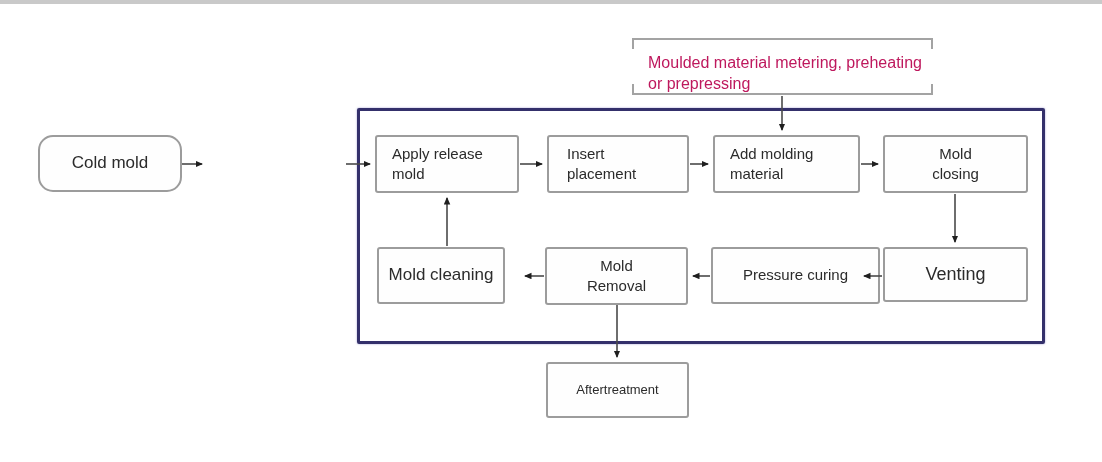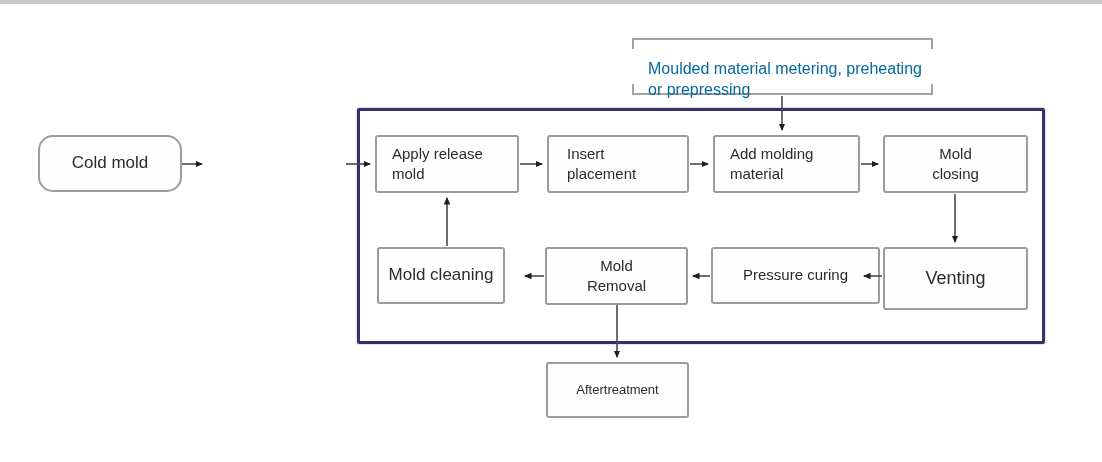--- a/index.html
+++ b/index.html
@@ -44,25 +44,25 @@
     position: absolute;
     width: 2px; height: 9px;
     background: #a3a3a3;
   }
   .tick.tl { left: 0; top: 0; }
   .tick.tr { right: 0; top: 0; }
   .tick.bl { left: 0; bottom: 0; }
   .tick.br { right: 0; bottom: 0; }
   .note-text {
     position: absolute;
-    left: 16px; top: 18px;
+    left: 16px; top: 12px;
     width: 280px;
     font-size: 16px;
     line-height: 1.32;
-    color: #0369a1;
+    color: #be185d;
     white-space: pre-line;
   }
   
   .node {
     position: absolute;
     background: #fefefe;
     border: 2px solid #9c9c9c;
     border-radius: 3px;
     box-sizing: border-box;
     display: flex;
@@ -109,21 +109,21 @@
 placement</div>
   <div class="node align-left" style="left:713px; top:135px; width:147px; height:58px; font-size:15px;">Add molding
 material</div>
   <div class="node" style="left:883px; top:135px; width:145px; height:58px; font-size:15px;">Mold
 closing</div>
 
   <div class="node" style="left:377px; top:247px; width:128px; height:57px; font-size:17px;">Mold cleaning</div>
   <div class="node" style="left:545px; top:247px; width:143px; height:58px; font-size:15px;">Mold
 Removal</div>
   <div class="node" style="left:711px; top:247px; width:169px; height:57px; font-size:15px;">Pressure curing</div>
-  <div class="node" style="left:883px; top:247px; width:145px; height:63px; font-size:18px;">Venting</div>
+  <div class="node" style="left:883px; top:247px; width:145px; height:55px; font-size:18px;">Venting</div>
 
   <div class="node" style="left:546px; top:362px; width:143px; height:56px; font-size:13px;">Aftertreatment</div>
 
   <svg class="arrows" width="1102" height="462" viewBox="0 0 1102 462">
     <defs>
       <marker id="ah" markerWidth="9" markerHeight="8" refX="6.5" refY="3.25" orient="auto" markerUnits="userSpaceOnUse">
         <path d="M0,0 L7.5,3.25 L0,6.5 Z" fill="#1f1f1f"></path>
       </marker>
     </defs>
     <g stroke="#4a4a4a" stroke-width="1.6" fill="none">

